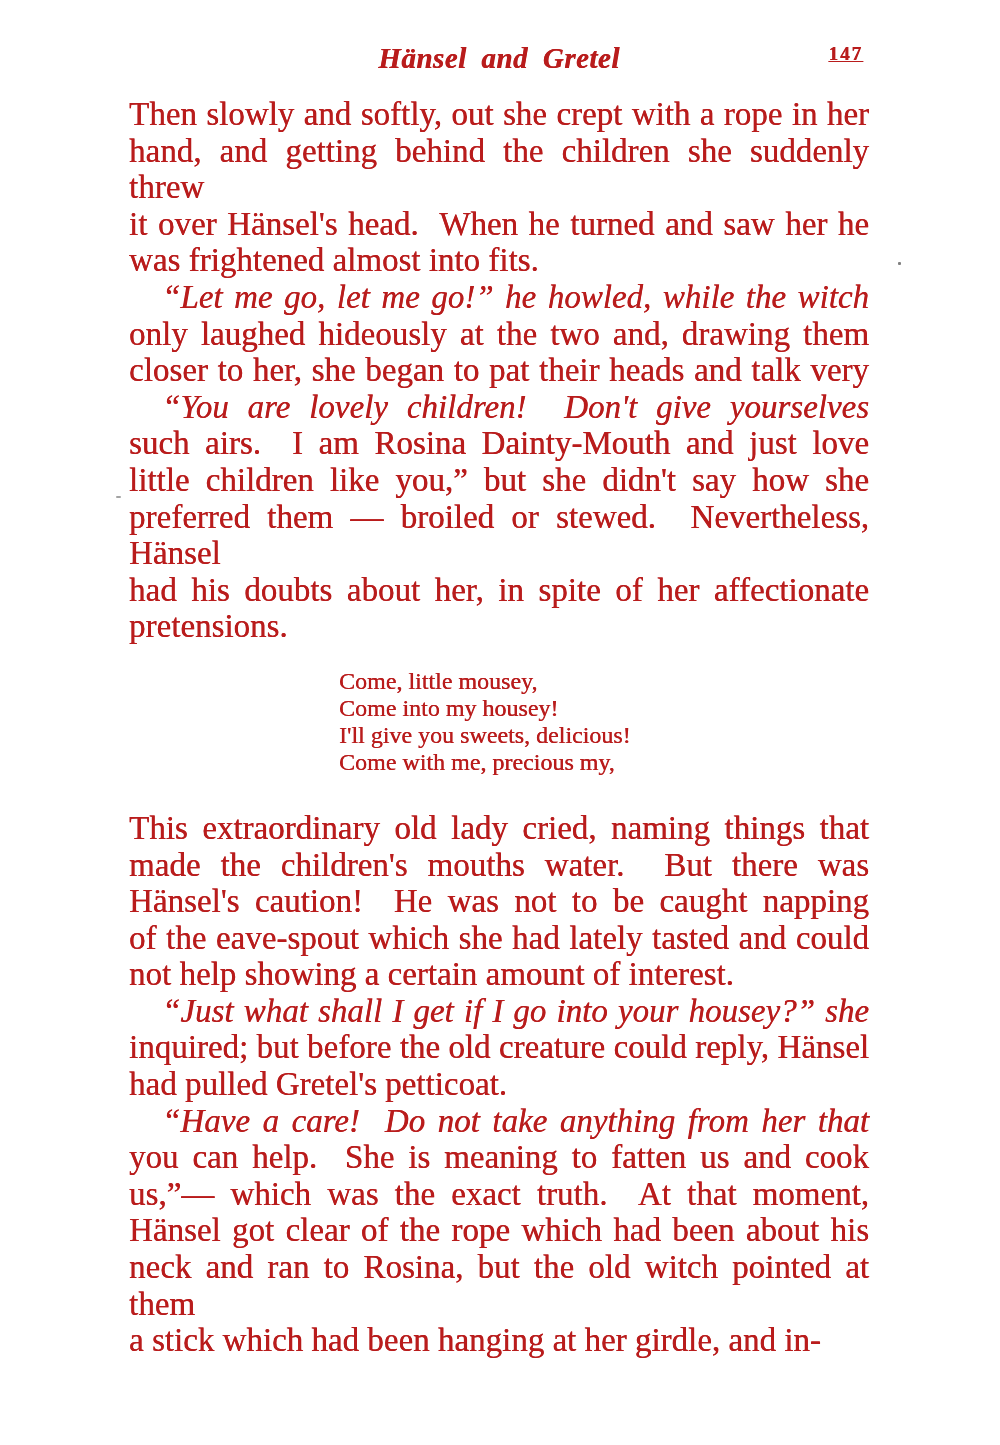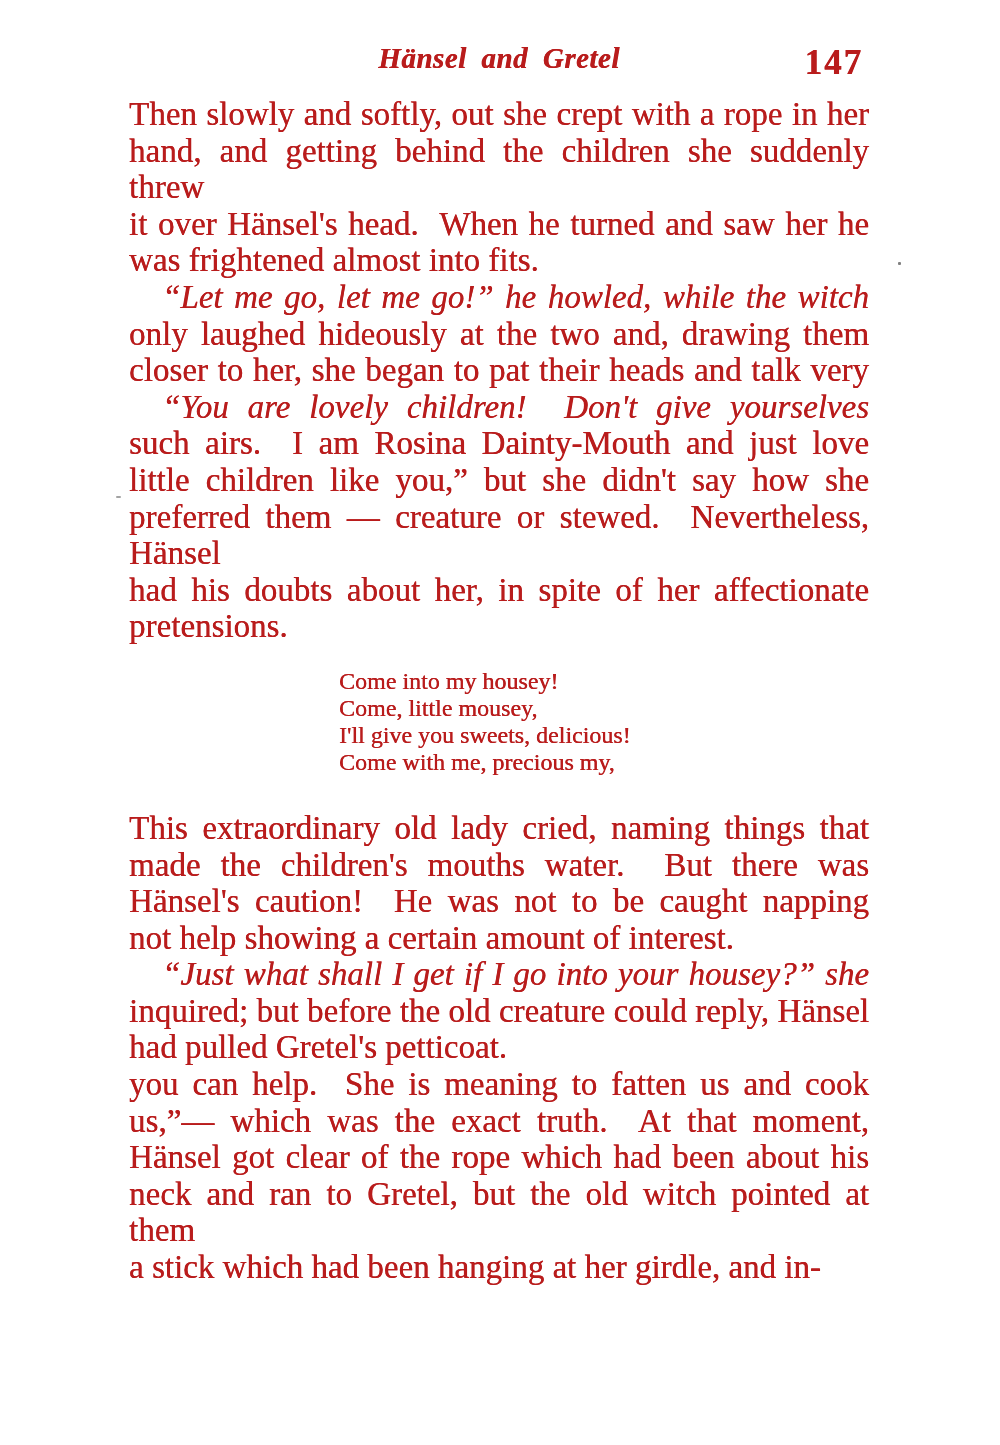--- a/index.html
+++ b/index.html
@@ -31,24 +31,25 @@
     font-size: 29px;
     letter-spacing: 0.5px;
     word-spacing: 7px;
     text-shadow: 0.4px 0 0 currentColor;
   }
   .page-num {
     position: absolute;
     right: 6px;
     top: 1px;
     font-weight: bold;
-    font-size: 35px;
+    font-size: 19px;
     letter-spacing: 2px;
     font-style: normal;
     text-shadow: 0.4px 0 0 currentColor;
+    text-decoration: underline;
   }
   
   .body-text {
     position: absolute;
     left: 85px;
     top: 96px;
     width: 740px;
   }
   .paragraph { margin: 0; }
   .pline {
@@ -99,46 +100,48 @@
       </div>
       <div class="paragraph">
         <div class="pline indent">“Let me go, let me go!” he howled, while the witch</div>
         <div class="pline">only laughed hideously at the two and, drawing them</div>
         <div class="pline">closer to her, she began to pat their heads and talk very</div>
       </div>
       <div class="paragraph">
         <div class="pline indent">“You are lovely children!  Don't give yourselves</div>
         <div class="pline">such airs.  I am Rosina Dainty-Mouth and just love</div>
         <div class="pline">little children like you,” but she didn't say how she</div>
-        <div class="pline">preferred them — creature or stewed.  Nevertheless, Hänsel</div>
+        <div class="pline">preferred them — broiled or stewed.  Nevertheless, Hänsel</div>
         <div class="pline">had his doubts about her, in spite of her affectionate</div>
         <div class="pline last">pretensions.</div>
       </div>
       <div class="verse">
+        <div class="vline">Come, little mousey,</div>
         <div class="vline">Come into my housey!</div>
-        <div class="vline">Come, little mousey,</div>
         <div class="vline">I'll give you sweets, delicious!</div>
         <div class="vline">Come with me, precious my,</div>
       </div>
       <div class="paragraph">
         <div class="pline">This extraordinary old lady cried, naming things that</div>
         <div class="pline">made the children's mouths water.  But there was</div>
         <div class="pline">Hänsel's caution!  He was not to be caught napping</div>
+        <div class="pline">of the eave-spout which she had lately tasted and could</div>
         <div class="pline last">not help showing a certain amount of interest.</div>
       </div>
       <div class="paragraph">
         <div class="pline indent">“Just what shall I get if I go into your housey?” she</div>
         <div class="pline">inquired; but before the old creature could reply, Hänsel</div>
         <div class="pline last">had pulled Gretel's petticoat.</div>
       </div>
       <div class="paragraph">
+        <div class="pline indent">“Have a care!  Do not take anything from her that</div>
         <div class="pline">you can help.  She is meaning to fatten us and cook</div>
         <div class="pline">us,”— which was the exact truth.  At that moment,</div>
         <div class="pline">Hänsel got clear of the rope which had been about his</div>
-        <div class="pline">neck and ran to Gretel, but the old witch pointed at them</div>
+        <div class="pline">neck and ran to Rosina, but the old witch pointed at them</div>
         <div class="pline last">a stick which had been hanging at her girdle, and in-</div>
       </div>
     </main>
 
   <div class="speck speck-1"></div>
   <div class="speck speck-2"></div>
   <div class="speck speck-3"></div>
 
 </div>
 

